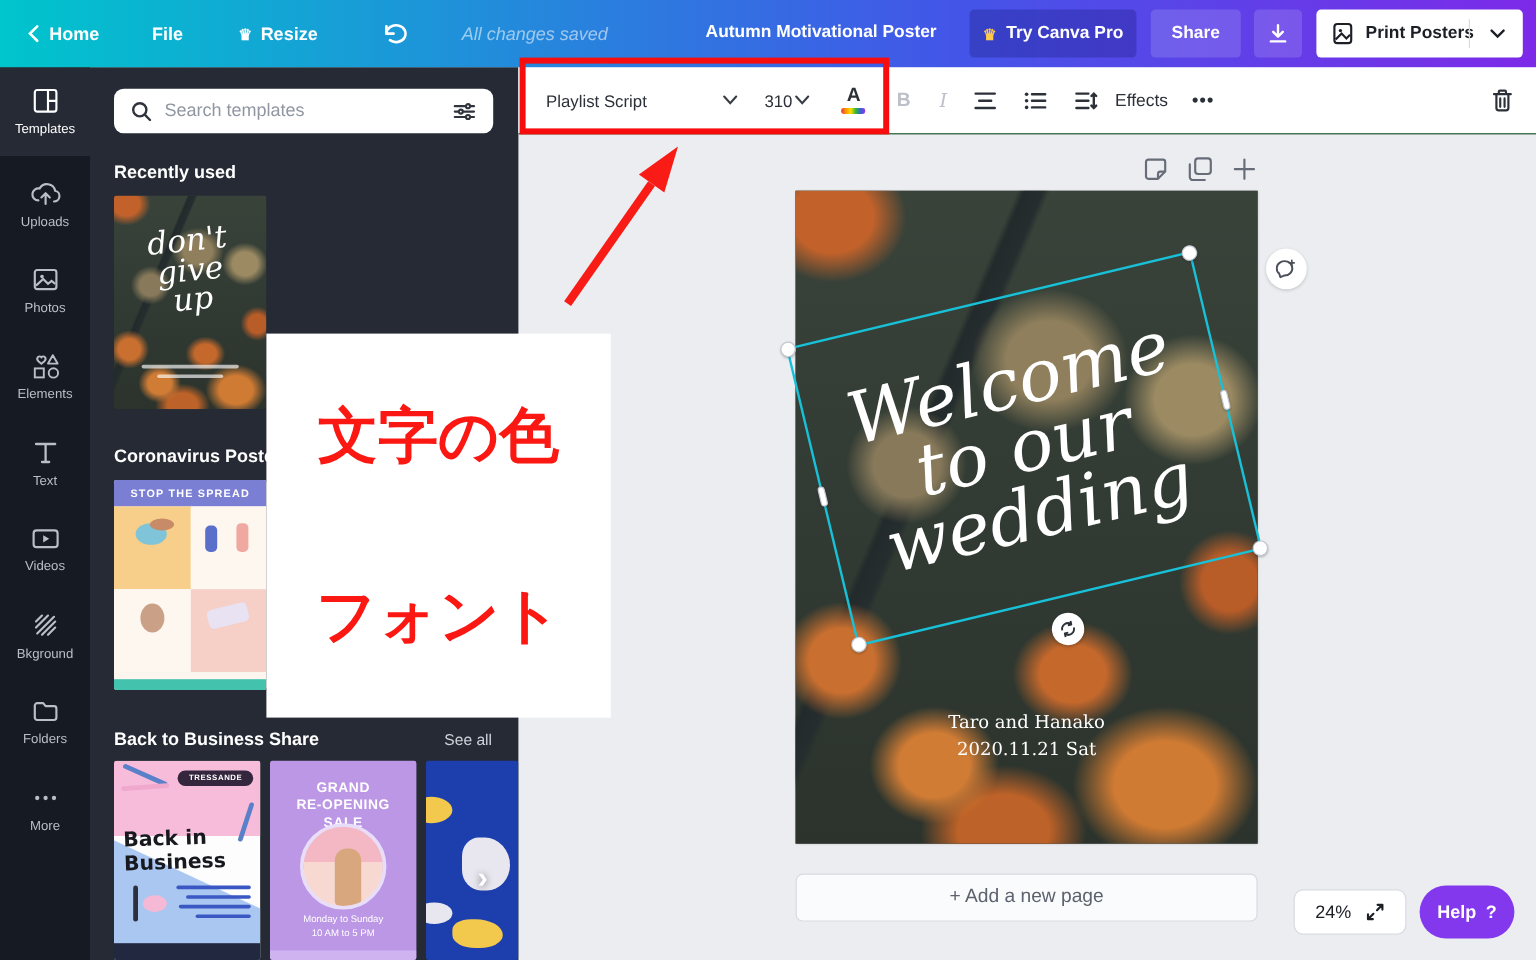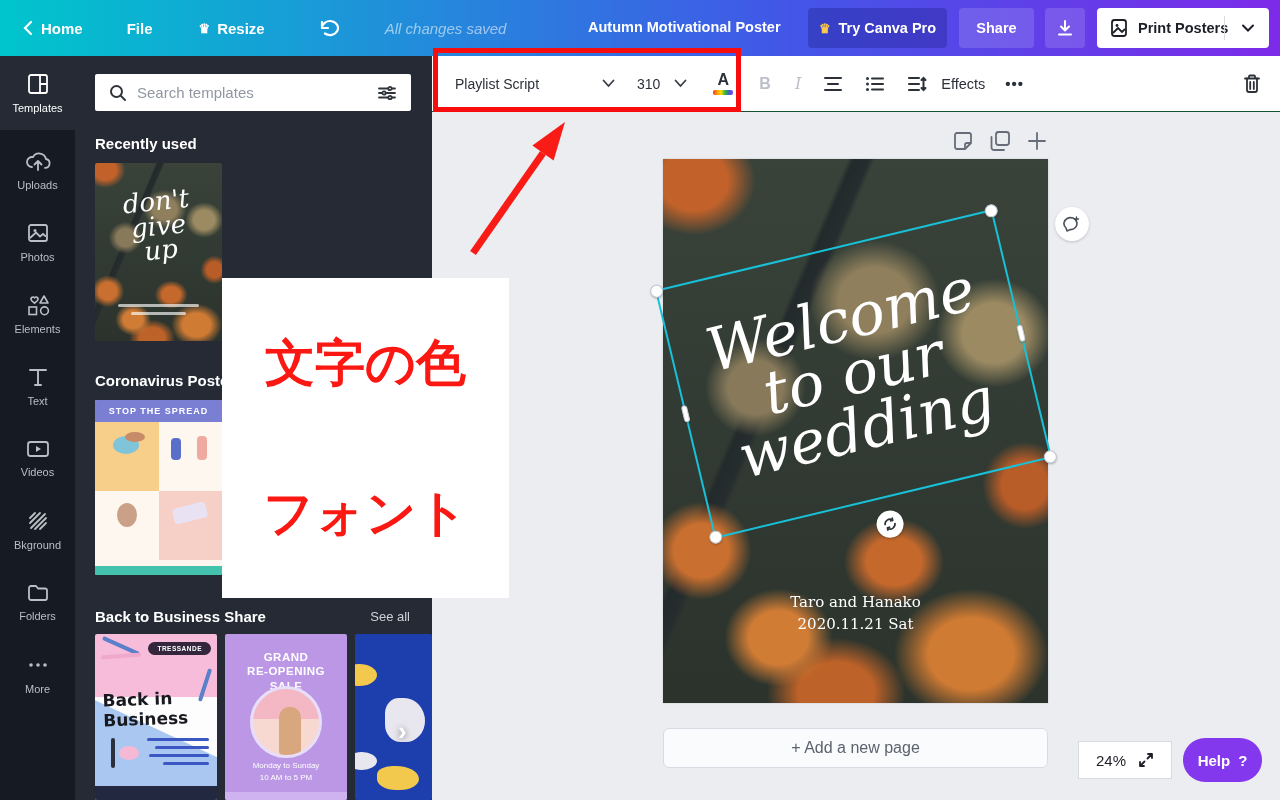--- a/index.html
+++ b/index.html
@@ -36,21 +36,21 @@
   .rail-item { position:absolute; left:0; width:75px; height:64px; display:flex;
     flex-direction:column; align-items:center; justify-content:center; gap:6px;
     color:#b9bec7; font-size:11px; cursor:pointer; }
   .rail-item.active { height:74px; background:#252a34; color:#fff; }
   .rail-item svg { display:block; }
 
   
   #panel { position:absolute; left:75px; top:56px; width:357px; height:744px;
     background:#252a34; z-index:5; overflow:hidden; }
   #search-box { position:absolute; left:20px; top:18px; width:316px; height:37px;
-    background:#fff; border-radius:2px; display:flex; align-items:center; padding:0 14px; gap:10px; }
+    background:#fff; border-radius:8px; display:flex; align-items:center; padding:0 14px; gap:10px; }
   #search-input { flex:1; border:none; outline:none; font-size:15px; color:#30343c;
     font-family:"Liberation Sans",sans-serif; }
   #search-input::placeholder { color:#9097a2; }
   .panel-h { position:absolute; left:20px; color:#fff; font-size:15px; font-weight:700; }
   #see-all { position:absolute; right:22px; color:#ced2d9; font-size:13px; cursor:pointer; }
   .thumb { position:absolute; border-radius:2px; overflow:hidden; cursor:pointer; }
 
   .forest { background-color:#323b33; background-image:
     radial-gradient(ellipse 16% 10% at 8% 4%, #c2622a 0 55%, transparent 100%),
     radial-gradient(ellipse 14% 9% at 30% 88%, #d07c35 0 55%, transparent 100%),
@@ -106,21 +106,21 @@
   #thumb-blue { left:280px; top:0; width:77px; height:166px; background:#1d3fae; }
 
   #panel-next { position:absolute; left:323px; top:660px; color:#fff; font-size:26px;
     font-weight:700; text-shadow:0 1px 6px rgba(0,0,0,.5); cursor:pointer; }
 
   
   #toolbar { position:absolute; left:432px; top:56px; width:848px; height:56px; background:#fff;
     border-bottom:1px solid #14532d; display:flex; align-items:center; z-index:8; color:#2c3038; }
   .tool { display:flex; align-items:center; cursor:pointer; }
   #tool-font { margin-left:23px; width:160px; justify-content:space-between; font-size:14px; }
-  #tool-size { margin-left:22px; gap:14px; font-size:14px; }
+  #tool-size { margin-left:22px; gap:2px; font-size:14px; }
   #tool-color { margin-left:26px; flex-direction:column; gap:2px; }
   #tool-color .A { font-size:16px; font-weight:700; line-height:1; }
   #rainbow { width:20px; height:5px; border-radius:2px;
     background:linear-gradient(90deg,#e33,#f90,#fd0,#3b3,#36c,#93e); }
   .disabled { color:#bcc0c8; }
   #tool-bold { margin-left:26px; font-size:16px; font-weight:800; }
   #tool-italic { margin-left:24px; font-size:16px; font-style:italic; font-family:"DejaVu Serif",serif; }
   .icon-tool { margin-left:22px; }
   #tool-effects { margin-left:14px; font-size:14.5px; }
   #tool-more { margin-left:20px; font-size:15px; letter-spacing:1px; font-weight:700; }
@@ -146,21 +146,21 @@
   #rotate-h { position:absolute; left:50%; bottom:-42px; transform:translateX(-50%);
     width:27px; height:27px; border-radius:50%; background:#fff; box-shadow:0 1px 3px rgba(0,0,0,.3);
     display:flex; align-items:center; justify-content:center; cursor:pointer; }
   #comment-btn { position:absolute; left:623px; top:95px; width:34px; height:34px; border-radius:50%;
     background:#fff; box-shadow:0 1px 3px rgba(0,0,0,.18); display:flex; align-items:center;
     justify-content:center; cursor:pointer; color:#4a4f58; }
   #add-page { position:absolute; left:231px; top:616px; width:385px; height:40px; background:#fafbfc;
     border:1px solid #d7dbe1; border-radius:6px; color:#5c626e; font-size:16px; display:flex;
     align-items:center; justify-content:center; cursor:pointer; }
   #zoom-pill { position:absolute; left:646px; top:629px; width:94px; height:38px; background:#fff;
-    border:1px solid #d7dbe1; border-radius:0; display:flex; align-items:center;
+    border:1px solid #d7dbe1; border-radius:8px; display:flex; align-items:center;
     justify-content:center; gap:12px; font-size:15px; color:#1c1f26; cursor:pointer; }
   #help-btn { position:absolute; left:751px; top:626px; width:79px; height:44px; border-radius:22px;
     background:#8438ee; color:#fff; font-size:15px; font-weight:700; display:flex; align-items:center;
     justify-content:center; gap:8px; cursor:pointer; }
 
   
   #red-rect { position:absolute; left:433px; top:48px; width:308px; height:64px;
     border:5px solid #f70d0d; z-index:40; pointer-events:none; }
   #jp-box { position:absolute; left:222px; top:278px; width:287px; height:320px; background:#fff;
     z-index:50; display:flex; flex-direction:column; justify-content:space-around;

